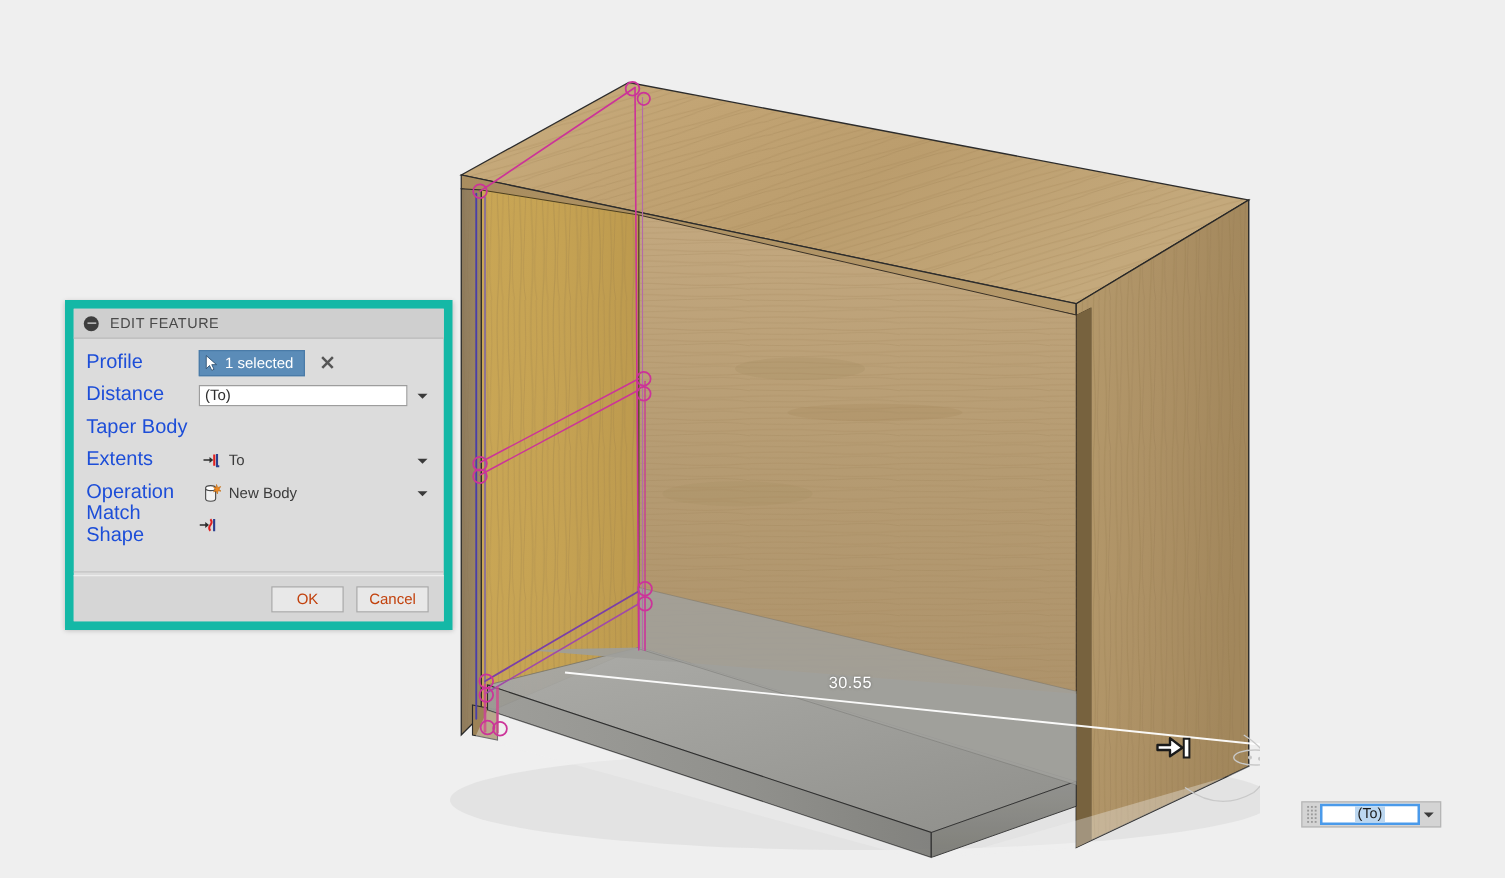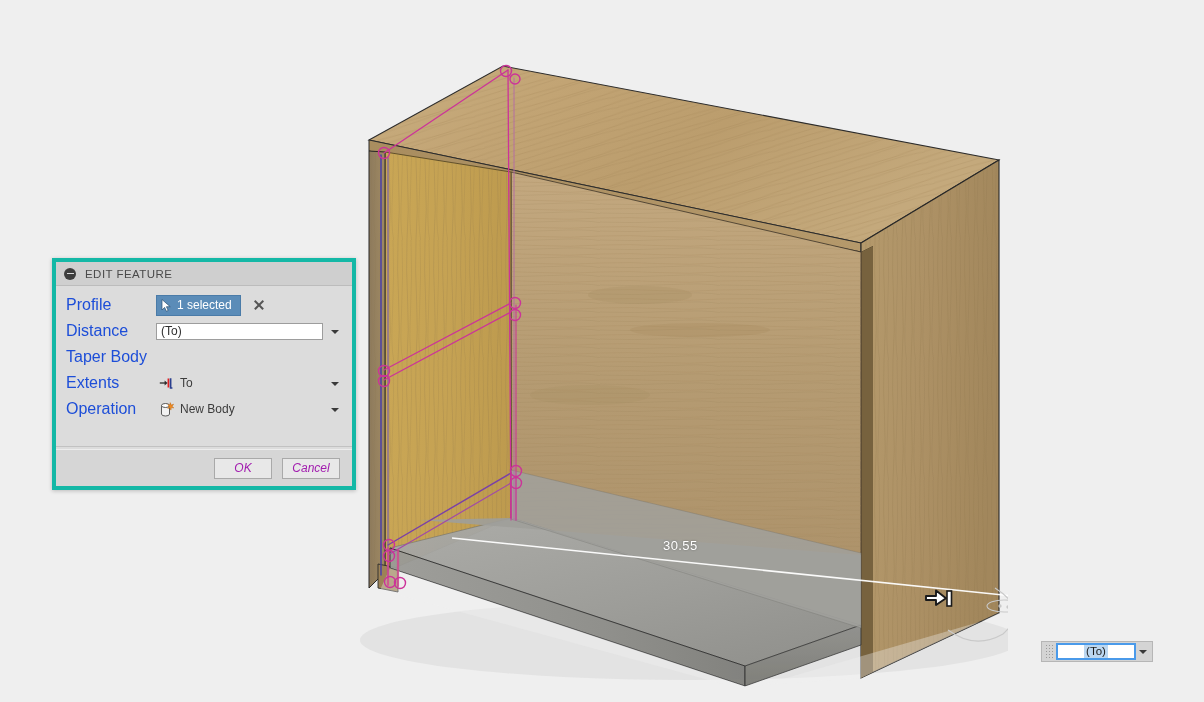--- a/index.html
+++ b/index.html
@@ -21,24 +21,24 @@
     left: 0; top: 0;
     width: 1008px; height: 702px;
     background: #efefef;
     overflow: hidden;
   }
   #viewport svg { display: block; }
 
   
   #dialog {
     position: absolute;
-    left: 52px; top: 258px;
+    left: 52px; top: 240px;
     width: 296px;
     background: #dcdcdc;
-    border: 4px solid #14b8a6;
+    border: 7px solid #14b8a6;
     box-shadow: 0 1px 4px rgba(0,0,0,0.22);
     font-size: 12px;
     color: #3a3a3a;
     user-select: none;
   }
   #dlg-title {
     height: 23px;
     background: #cfcfcf;
     border-bottom: 1px solid #bcbcbc;
     display: flex;
@@ -175,25 +175,24 @@
     justify-content: flex-end;
     padding-right: 12px;
     gap: 10px;
   }
   .btn {
     min-width: 58px;
     height: 21px;
     background: #e8e8e8;
     border: 1px solid #a9a9a9;
     font-size: 12px;
-    color: #a21caf;
+    color: #c2410c;
     font-family: "Liberation Sans", sans-serif;
     cursor: pointer;
     padding: 0 8px;
-    font-style: italic;
   }
 
   
   #float-input {
     position: absolute;
     left: 1041px; top: 641px;
     height: 21px;
     background: #d4d4d4;
     border: 1px solid #b6b6b6;
     display: flex;
@@ -494,20 +493,31 @@
               <path d="M2.5,3.5 L2.5,12 A4,2 0 0 0 10.5,12 L10.5,3.5 Z" fill="#f2f2f2" stroke="#4a4a4a" stroke-width="0.9"></path>
               <ellipse cx="6.5" cy="3.5" rx="4" ry="2" fill="#ffffff" stroke="#4a4a4a" stroke-width="0.9"></ellipse>
               <path d="M11.2,0.6 L12.2,3.1 L14.6,2.2 L13.1,4.3 L14.8,5.9 L12.3,5.6 L11.9,8.1 L10.9,5.8 L8.8,6.5 L10.2,4.4 L8.9,2.6 L11,3 Z" fill="#f08a22" stroke="#c06a10" stroke-width="0.5"></path>
             </svg>
             <span>New Body</span>
           </span>
           <span class="caret"></span>
         </span>
       </div>
 
+      <div class="row">
+        <span class="row-label">Match Shape</span>
+        <span class="row-ctl">
+          <svg width="16" height="15" viewBox="0 0 16 15" style="cursor:pointer">
+            <line x1="0.8" y1="7" x2="6.4" y2="7" stroke="#2b2b2b" stroke-width="1.3"></line>
+            <path d="M5.2,4.6 L8.2,7 L5.2,9.4 Z" fill="#2b2b2b"></path>
+            <path d="M9.3,2.4 Q11.3,4.6 9.3,7 Q7.4,9.4 9.3,11.6" fill="none" stroke="#e02020" stroke-width="1.6"></path>
+            <line x1="12.3" y1="2.2" x2="12.3" y2="12" stroke="#2a3f8f" stroke-width="1.7"></line>
+          </svg>
+        </span>
+      </div>
 
       <div id="dlg-sep"></div>
     </div>
 
     <div id="dlg-footer">
       <button class="btn">OK</button>
       <button class="btn">Cancel</button>
     </div>
   </div>
 

